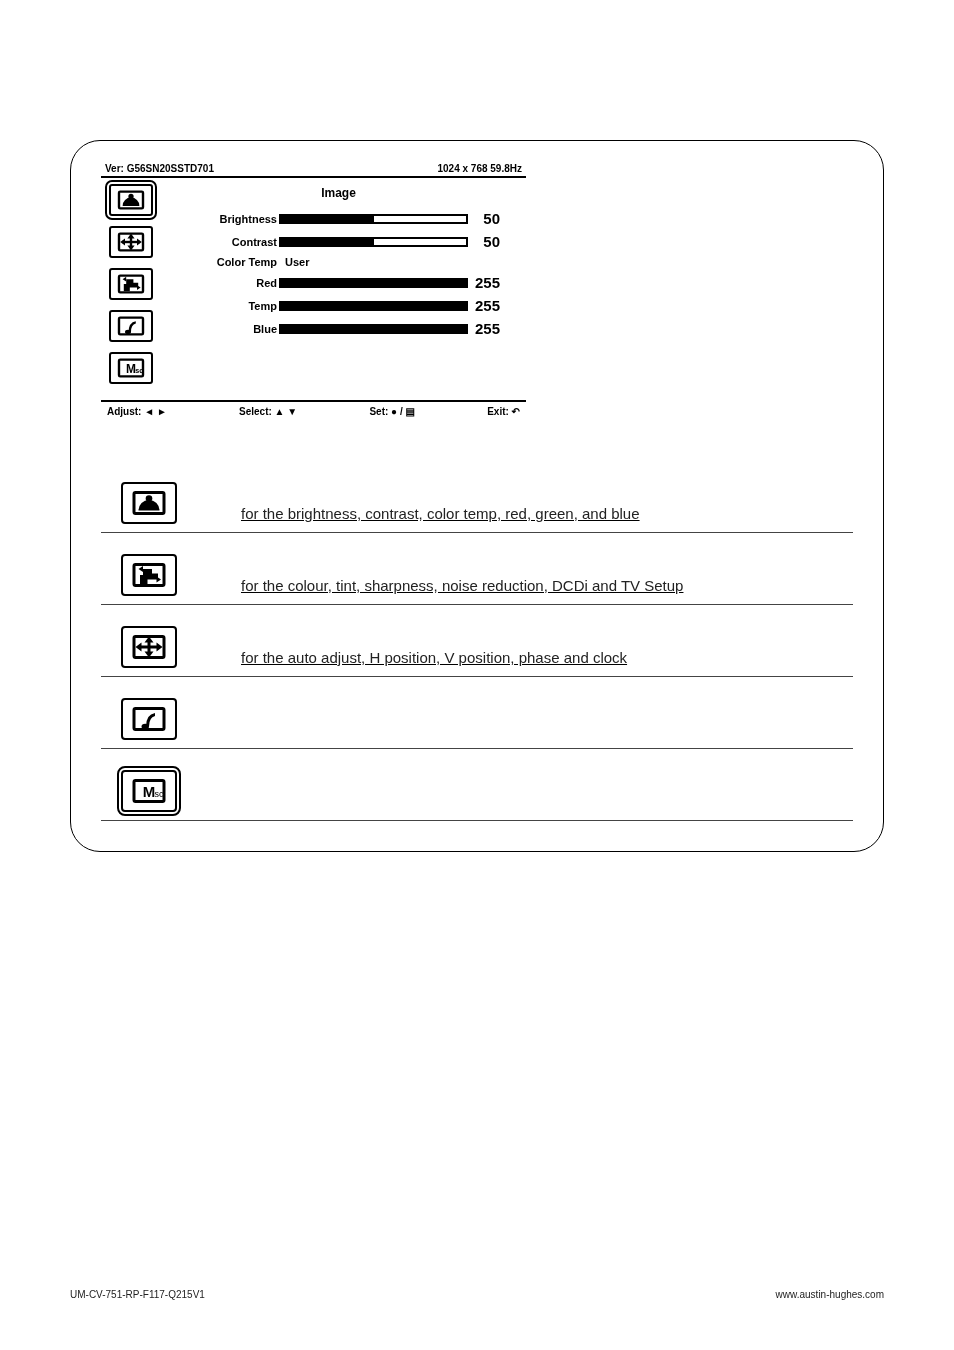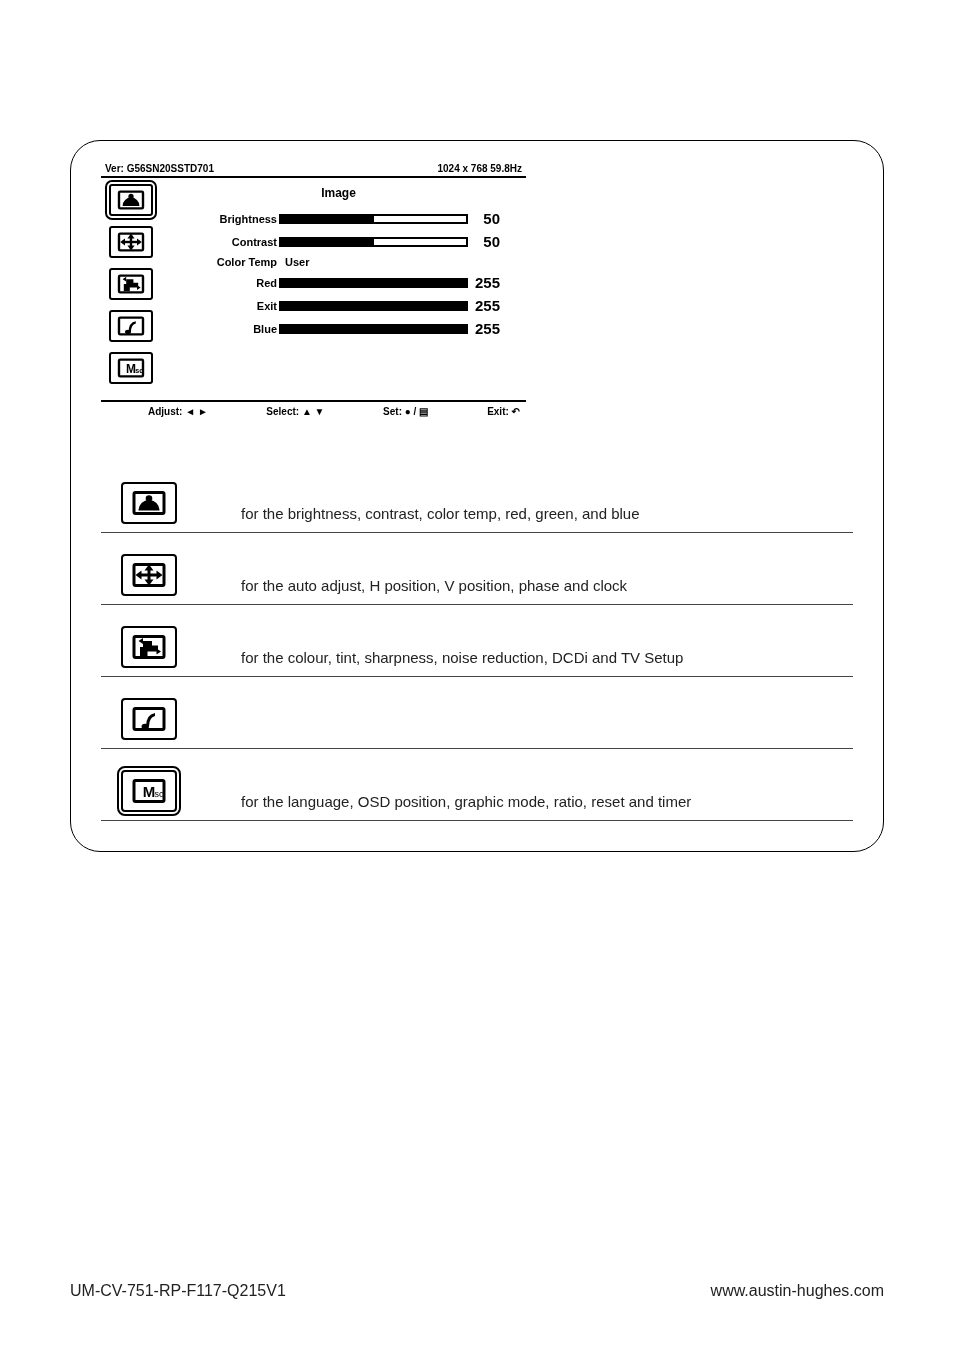--- a/index.html
+++ b/index.html
@@ -70,31 +70,31 @@
   .param-bar-fill {
     height: 100%; background: #000;
   }
   .param-value { width: 30px; text-align: right; font-size: 15px; }
   .param-text { flex: 1; font-size: 11px; padding-left: 6px; }
   .osd-footer {
     display: flex;
     justify-content: space-between;
     padding: 4px 6px;
     font-size: 10px;
-    margin-left: 41px;
   }
 
   
   .legend { margin-top: 40px; }
   .legend-row {
     display: flex;
     align-items: flex-end;
     border-bottom: 1px solid #444;
     padding: 14px 0 8px 0;
     min-height: 72px;
+    text-decoration: underline;
   }
   .legend-icon-cell {
     width: 140px;
     display: flex;
     justify-content: flex-start;
     padding-left: 20px;
   }
   .legend-icon-box {
     width: 56px; height: 42px;
     border: 2px solid #000;
@@ -113,21 +113,21 @@
     padding-bottom: 2px;
   }
 
   
   .page-footer {
     position: absolute;
     bottom: 50px;
     left: 70px; right: 70px;
     display: flex;
     justify-content: space-between;
-    font-size: 16px;
+    font-size: 10px;
     color: #222;
   }
   .page-footer .center { text-align: center; flex: 1; }
 
   
   svg { display: block; }
 </style>
 </head>
 <body>
 
@@ -226,21 +226,21 @@
                   <div class="param-value"></div>
                 </div>
                 <div class="param-row">
                   <div class="param-label">Red</div>
                   <div class="param-bar">
                     <div class="param-bar-fill" style="width:100%"></div>
                   </div>
                   <div class="param-value">255</div>
                 </div>
                 <div class="param-row">
-                  <div class="param-label">Exit</div>
+                  <div class="param-label">Temp</div>
                   <div class="param-bar">
                     <div class="param-bar-fill" style="width:100%"></div>
                   </div>
                   <div class="param-value">255</div>
                 </div>
                 <div class="param-row">
                   <div class="param-label">Blue</div>
                   <div class="param-bar">
                     <div class="param-bar-fill" style="width:100%"></div>
                   </div>
@@ -266,54 +266,53 @@
                 <use href="#ico-image"></use>
               </svg>
             </div>
           </div>
           <div class="legend-text">for the brightness, contrast, color temp, red, green, and blue</div>
         </div>
         <div class="legend-row">
           <div class="legend-icon-cell">
             <div class="legend-icon-box">
               <svg viewBox="0 0 24 20" width="44" height="30">
+                <use href="#ico-color"></use>
+              </svg>
+            </div>
+          </div>
+          <div class="legend-text">for the colour, tint, sharpness, noise reduction, DCDi and TV Setup</div>
+        </div>
+        <div class="legend-row">
+          <div class="legend-icon-cell">
+            <div class="legend-icon-box">
+              <svg viewBox="0 0 24 20" width="44" height="30">
                 <use href="#ico-position"></use>
               </svg>
             </div>
           </div>
           <div class="legend-text">for the auto adjust, H position, V position, phase and clock</div>
         </div>
         <div class="legend-row">
           <div class="legend-icon-cell">
             <div class="legend-icon-box">
               <svg viewBox="0 0 24 20" width="44" height="30">
-                <use href="#ico-color"></use>
-              </svg>
-            </div>
-          </div>
-          <div class="legend-text">for the colour, tint, sharpness, noise reduction, DCDi and TV Setup</div>
-        </div>
-        <div class="legend-row">
-          <div class="legend-icon-cell">
-            <div class="legend-icon-box">
-              <svg viewBox="0 0 24 20" width="44" height="30">
                 <use href="#ico-audio"></use>
               </svg>
             </div>
           </div>
         </div>
         <div class="legend-row">
           <div class="legend-icon-cell">
             <div class="legend-icon-box dbl">
               <svg viewBox="0 0 24 20" width="44" height="30">
                 <use href="#ico-misc"></use>
               </svg>
             </div>
           </div>
-          <div class="legend-text">for the language, OSD position, graphic mode, ratio, reset and timer</div>
         </div>
       </div>
 
   </div>
 </div>
 
 <div class="page-footer">
   <span>UM-CV-751-RP-F117-Q215V1</span>
   <span>www.austin-hughes.com</span>
 </div>

